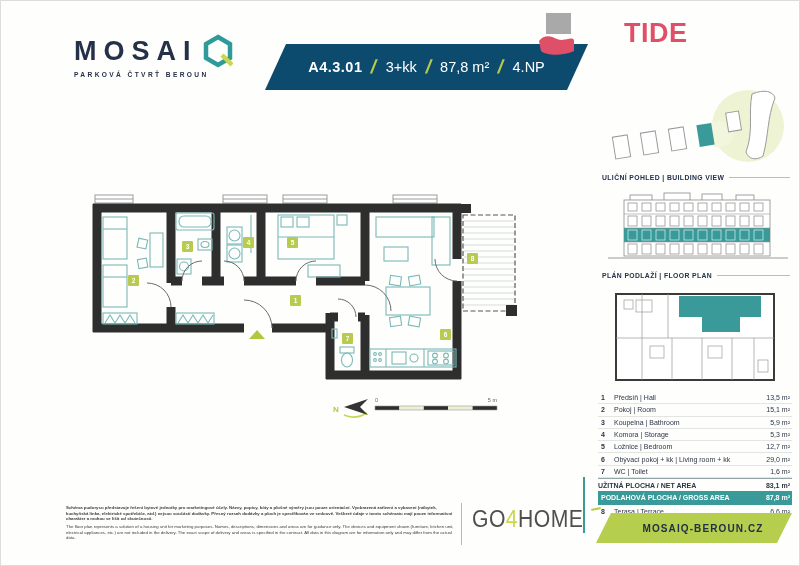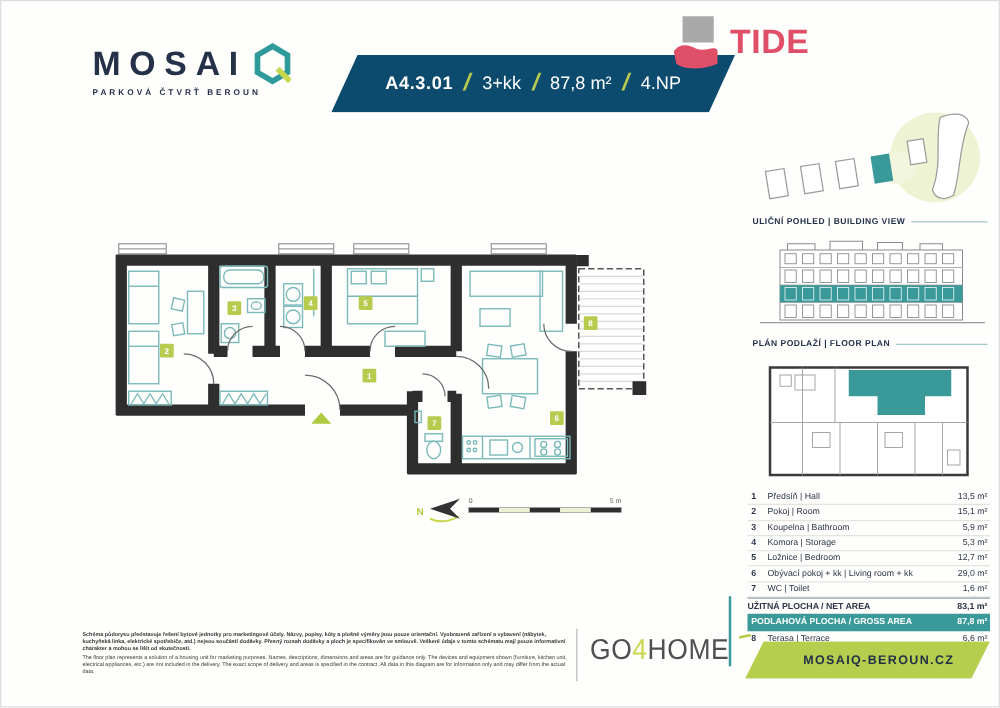--- a/index.html
+++ b/index.html
@@ -11,21 +11,21 @@
   .brand{left:74px;top:34px;}
   .wordmark{display:flex;align-items:center;gap:5px;}
   .wordmark .txt{font-size:27px;font-weight:600;letter-spacing:7px;color:#253049;}
   .brand .subtitle{font-size:6.6px;font-weight:bold;letter-spacing:2.4px;color:#253049;margin-top:3px;}
   .banner{left:265px;top:44px;width:323px;height:46px;background:#0c4a6e;
           clip-path:polygon(21px 0,323px 0,302px 46px,0 46px);
           display:flex;align-items:center;justify-content:center;gap:9px;color:#fff;font-size:14.5px;}
   .banner .unit{font-weight:bold;letter-spacing:.5px;}
   .banner .sep{color:#b9cb4e;font-size:19px;font-weight:bold;transform:skewX(-12deg);}
   .tide{left:536px;top:10px;display:flex;align-items:center;gap:6px;}
-  .tide .t1{font-size:27px;font-weight:bold;color:#df5068;letter-spacing:.5px;}
+  .tide .t1{font-size:27px;font-weight:bold;color:#df5068;letter-spacing:.5px;margin-left:40px;}
   .tide .t2{font-size:27px;color:#a7a7a7;letter-spacing:1px;}
 
   
   .sideheading{width:188px;display:flex;align-items:center;gap:5px;}
   .sideheading .lbl{font-size:6.8px;font-weight:bold;letter-spacing:.4px;color:#23304a;white-space:nowrap;}
   .sideheading .rule{flex:1;height:1px;background:#a3c6c6;}
 
   
   .areatable{left:598px;top:392px;width:194px;font-size:7px;}
   .trow{display:flex;align-items:center;height:11.3px;border-bottom:1px solid #e4e4e2;}

